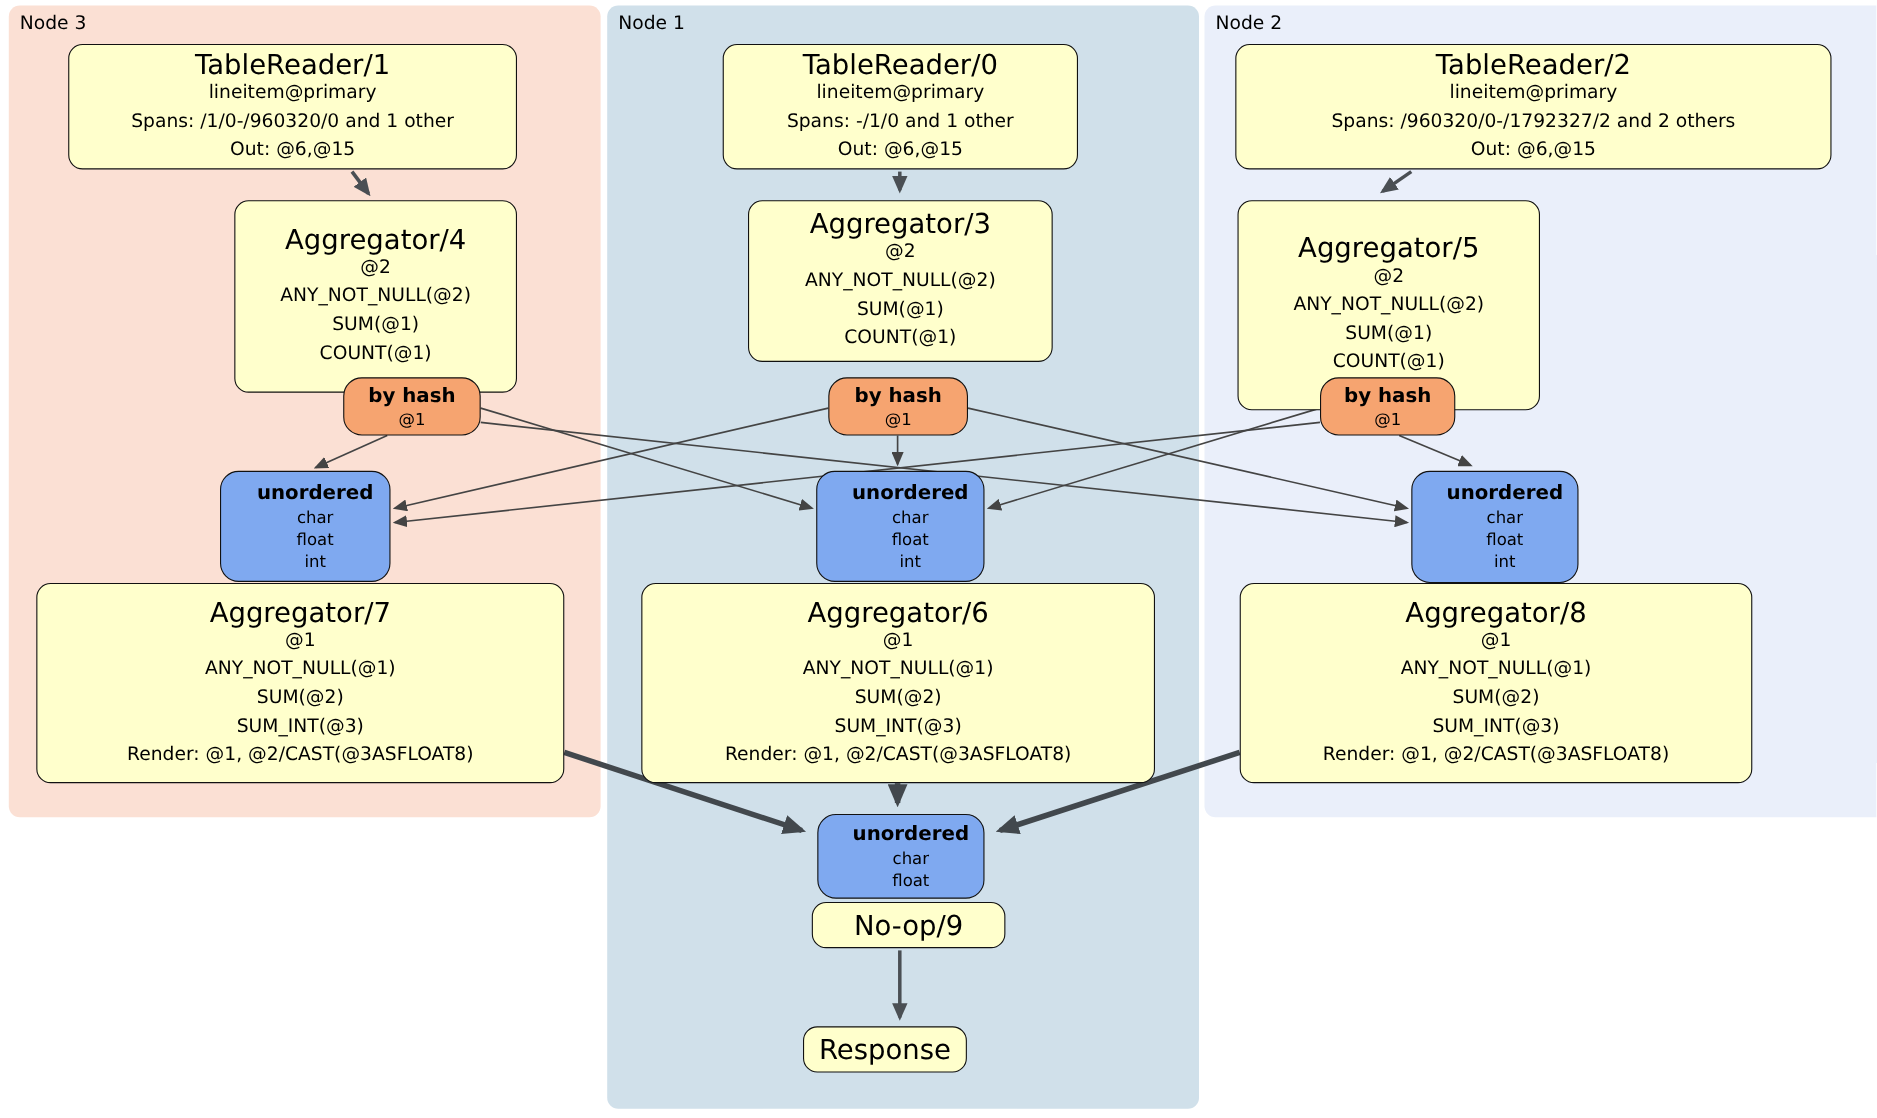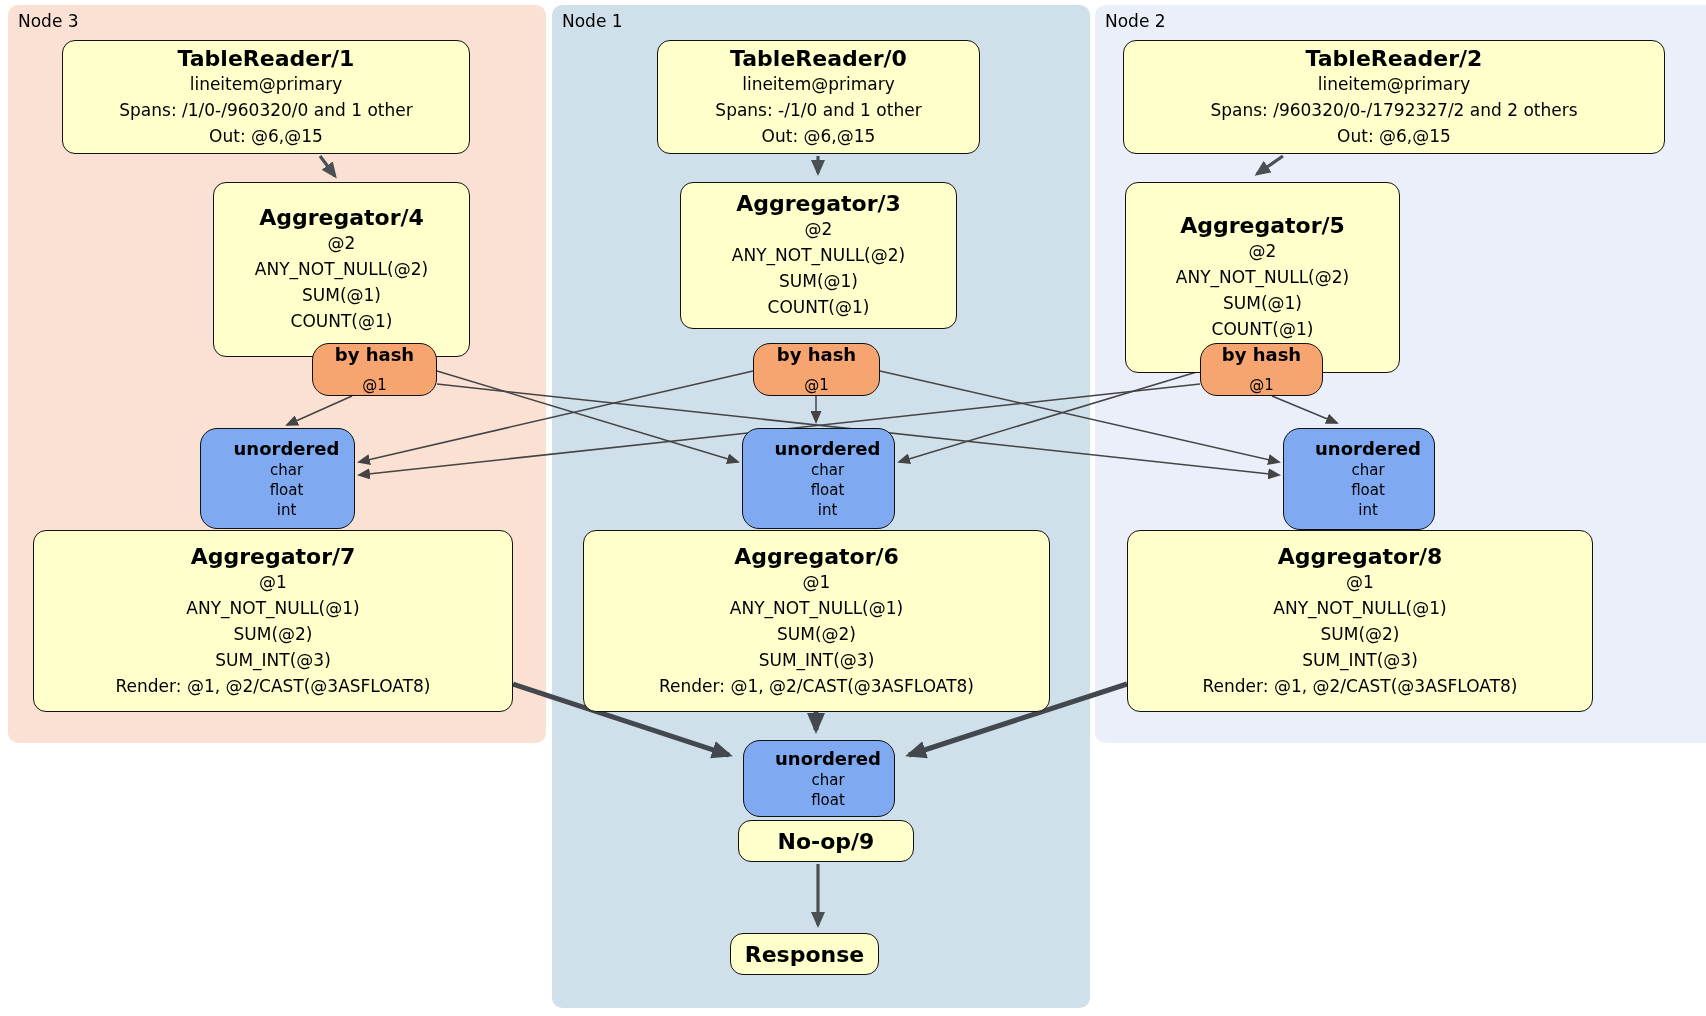--- a/index.html
+++ b/index.html
@@ -25,23 +25,23 @@
   .box{
     position:absolute;
     box-sizing:border-box;
     border:1.7px solid #111;
     display:flex;flex-direction:column;
     justify-content:center;align-items:center;
     text-align:center;
     z-index:3;
   }
   .proc{background:#ffffcc;border-radius:13px;}
-  .router{background:#f6a470;border-radius:17px;justify-content:space-between;}
+  .router{background:#f6a470;border-radius:17px;}
   .sync{background:#7fa9f0;border-radius:17px;padding-left:18px;}
-  .title{font-weight:bold;font-size:22px;line-height:25px;white-space:nowrap;}
+  .title{font-weight:normal;font-size:25px;line-height:25px;white-space:nowrap;}
   .ln{font-size:17px;line-height:26px;white-space:nowrap;}
   .rs-title{font-weight:bold;font-size:18px;line-height:22px;white-space:nowrap;}
   .rs-ln{font-size:15px;line-height:20px;white-space:nowrap;}
   svg.edges{position:absolute;left:0;top:0;z-index:2;pointer-events:none;}
 </style>
 </head>
 <body>
 
 <div id="canvas">
 

